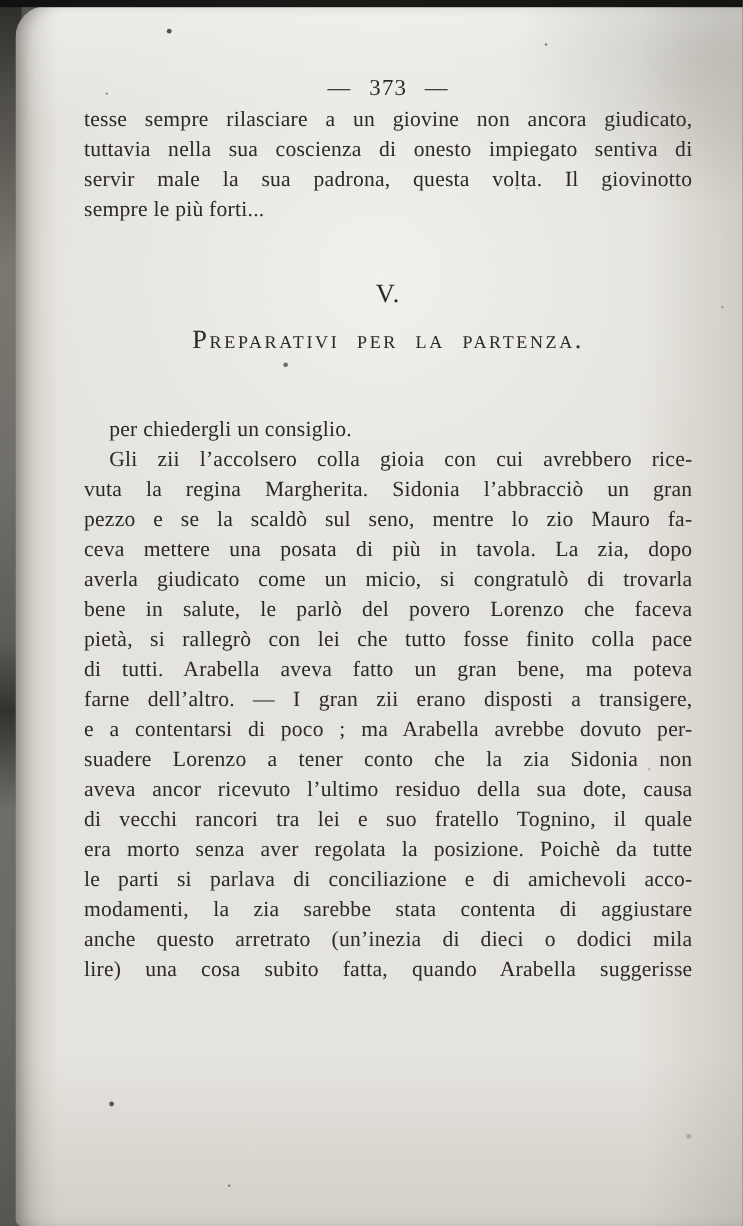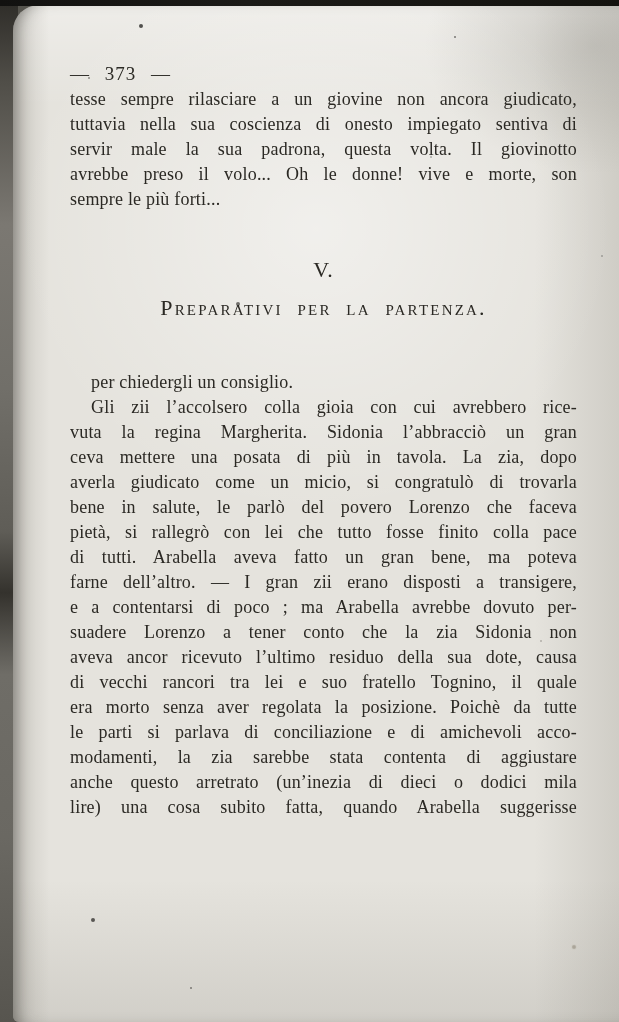--- a/index.html
+++ b/index.html
@@ -45,21 +45,21 @@
     box-shadow: inset 12px 0 16px -9px rgba(55,53,47,0.55);
     z-index: 2;
   }
   .content {
     position: absolute; left: 57px; top: 0;
     width: 507px;
     color: #2b2924;
   }
   .page-number {
     margin-top: 56px;
-    text-align: left;
+    text-align: center;
     font-size: 19px;
     line-height: 26px;
     letter-spacing: 1px;
     word-spacing: 9px;
   }
   .group-intro { }
   .chapter-number {
     margin: 44px 0 0 0;
     text-align: center;
     font-size: 22px;
@@ -117,36 +117,36 @@
   <div class="page">
     <div class="content">
 
       <div class="page-number">— 373 —</div>
 
       <div class="group-intro">
           <div class="para">
             <div class="line">tesse sempre rilasciare a un giovine non ancora giudicato,</div>
             <div class="line">tuttavia nella sua coscienza di onesto impiegato sentiva di</div>
             <div class="line">servir male la sua padrona, questa volta. Il giovinotto</div>
-            <div class="line">avrebbe preso il volo... Oh le donne! vive e morte, son</div>
             <div class="line last">sempre le più forti...</div>
           </div>
         </div>
 
       <h2 class="chapter-number">V.</h2>
 
       <h3 class="chapter-title">Preparativi per la partenza.</h3>
 
       <div class="group-body">
           <div class="para indent">
             <div class="line last">per chiedergli un consiglio.</div>
           </div>
           <div class="para indent">
             <div class="line">Gli zii l’accolsero colla gioia con cui avrebbero rice-</div>
             <div class="line">vuta la regina Margherita. Sidonia l’abbracciò un gran</div>
+            <div class="line">pezzo e se la scaldò sul seno, mentre lo zio Mauro fa-</div>
             <div class="line">ceva mettere una posata di più in tavola. La zia, dopo</div>
             <div class="line">averla giudicato come un micio, si congratulò di trovarla</div>
             <div class="line">bene in salute, le parlò del povero Lorenzo che faceva</div>
             <div class="line">pietà, si rallegrò con lei che tutto fosse finito colla pace</div>
             <div class="line">di tutti. Arabella aveva fatto un gran bene, ma poteva</div>
             <div class="line">farne dell’altro. — I gran zii erano disposti a transigere,</div>
             <div class="line">e a contentarsi di poco ; ma Arabella avrebbe dovuto per-</div>
             <div class="line">suadere Lorenzo a tener conto che la zia Sidonia non</div>
             <div class="line">aveva ancor ricevuto l’ultimo residuo della sua dote, causa</div>
             <div class="line">di vecchi rancori tra lei e suo fratello Tognino, il quale</div>

